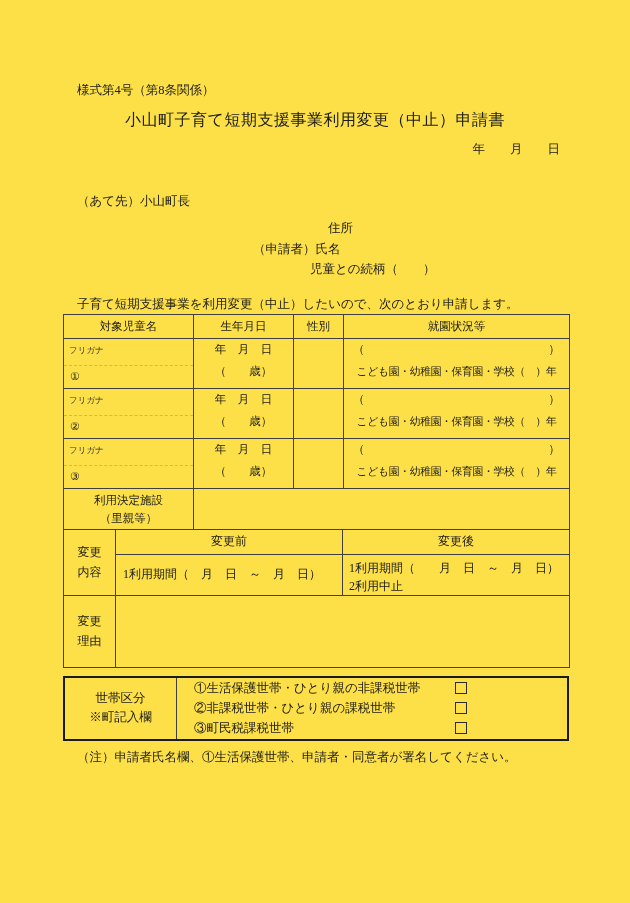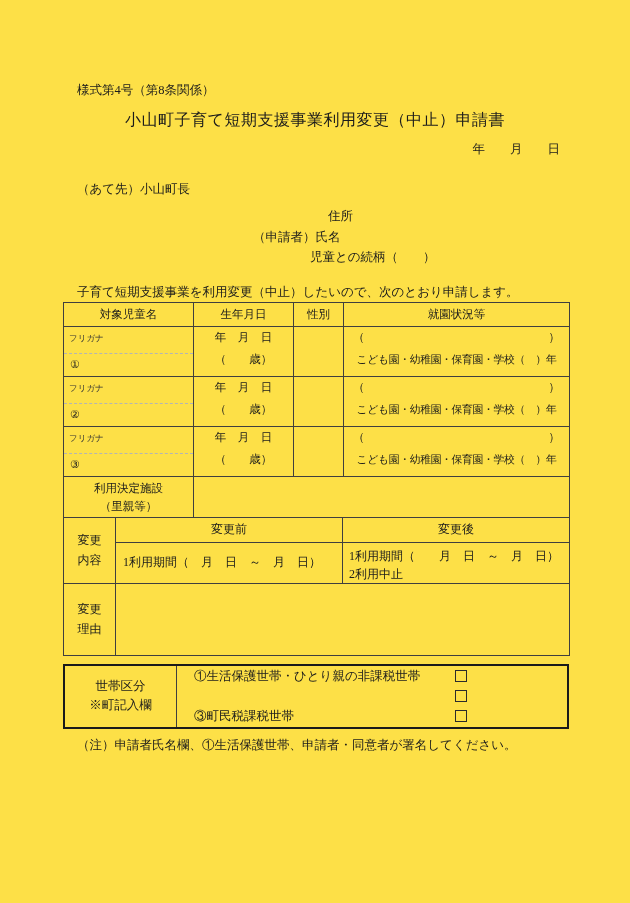--- a/index.html
+++ b/index.html
@@ -5,21 +5,21 @@
   html,body { margin:0; padding:0; background:#ffffff; }
   .page {
     width:630px; height:903px; background:#fde047; position:relative;
     box-sizing:border-box; padding-top:83px; color:#1b1b1b;
     font-family:"Liberation Serif","DejaVu Serif",serif;
     overflow:hidden;
   }
   .form-number { margin-left:77px; font-size:12.5px; line-height:14px; }
   .title { text-align:center; font-size:16px; line-height:19px; margin-top:13px; letter-spacing:0.5px; }
   .date-line { text-align:right; padding-right:70px; font-size:12.5px; line-height:14px; margin-top:13px; }
-  .addressee { margin-left:77px; font-size:12.5px; line-height:14px; margin-top:26px; }
+  .addressee { margin-left:77px; font-size:12.5px; line-height:14px; margin-top:38px; }
   .applicant { margin-top:10px; font-size:12.5px; line-height:20.5px; }
   .app-l1 { padding-left:303px;margin-left:25px; }
   .app-l2 { padding-left:253px; }
   .app-l3 { padding-left:310px; }
   .intro { margin-left:77px; font-size:12.5px; line-height:15px; margin-top:17px; }
 
   .tbl { border-collapse:collapse; table-layout:fixed; margin-left:63px; width:506px; }
   .tbl td { border:1px solid #3f3f3f; padding:0; vertical-align:top; font-size:11.5px; color:#1b1b1b; }
   .tblA { margin-top:2px; }
   .hdr td { height:23px; text-align:center; vertical-align:middle; }
@@ -194,20 +194,21 @@
     <div class="hh-left">
       <div>世帯区分</div>
       <div>※町記入欄</div>
     </div>
     <div class="hh-right">
       <div class="hh-row">
         <span>①生活保護世帯・ひとり親の非課税世帯</span>
         <span class="cb"></span>
       </div>
       <div class="hh-row">
+        <span>②非課税世帯・ひとり親の課税世帯</span>
         <span class="cb"></span>
       </div>
       <div class="hh-row">
         <span>③町民税課税世帯</span>
         <span class="cb"></span>
       </div>
     </div>
   </div>
 
   <div class="note">（注）申請者氏名欄、①生活保護世帯、申請者・同意者が署名してください。</div>

